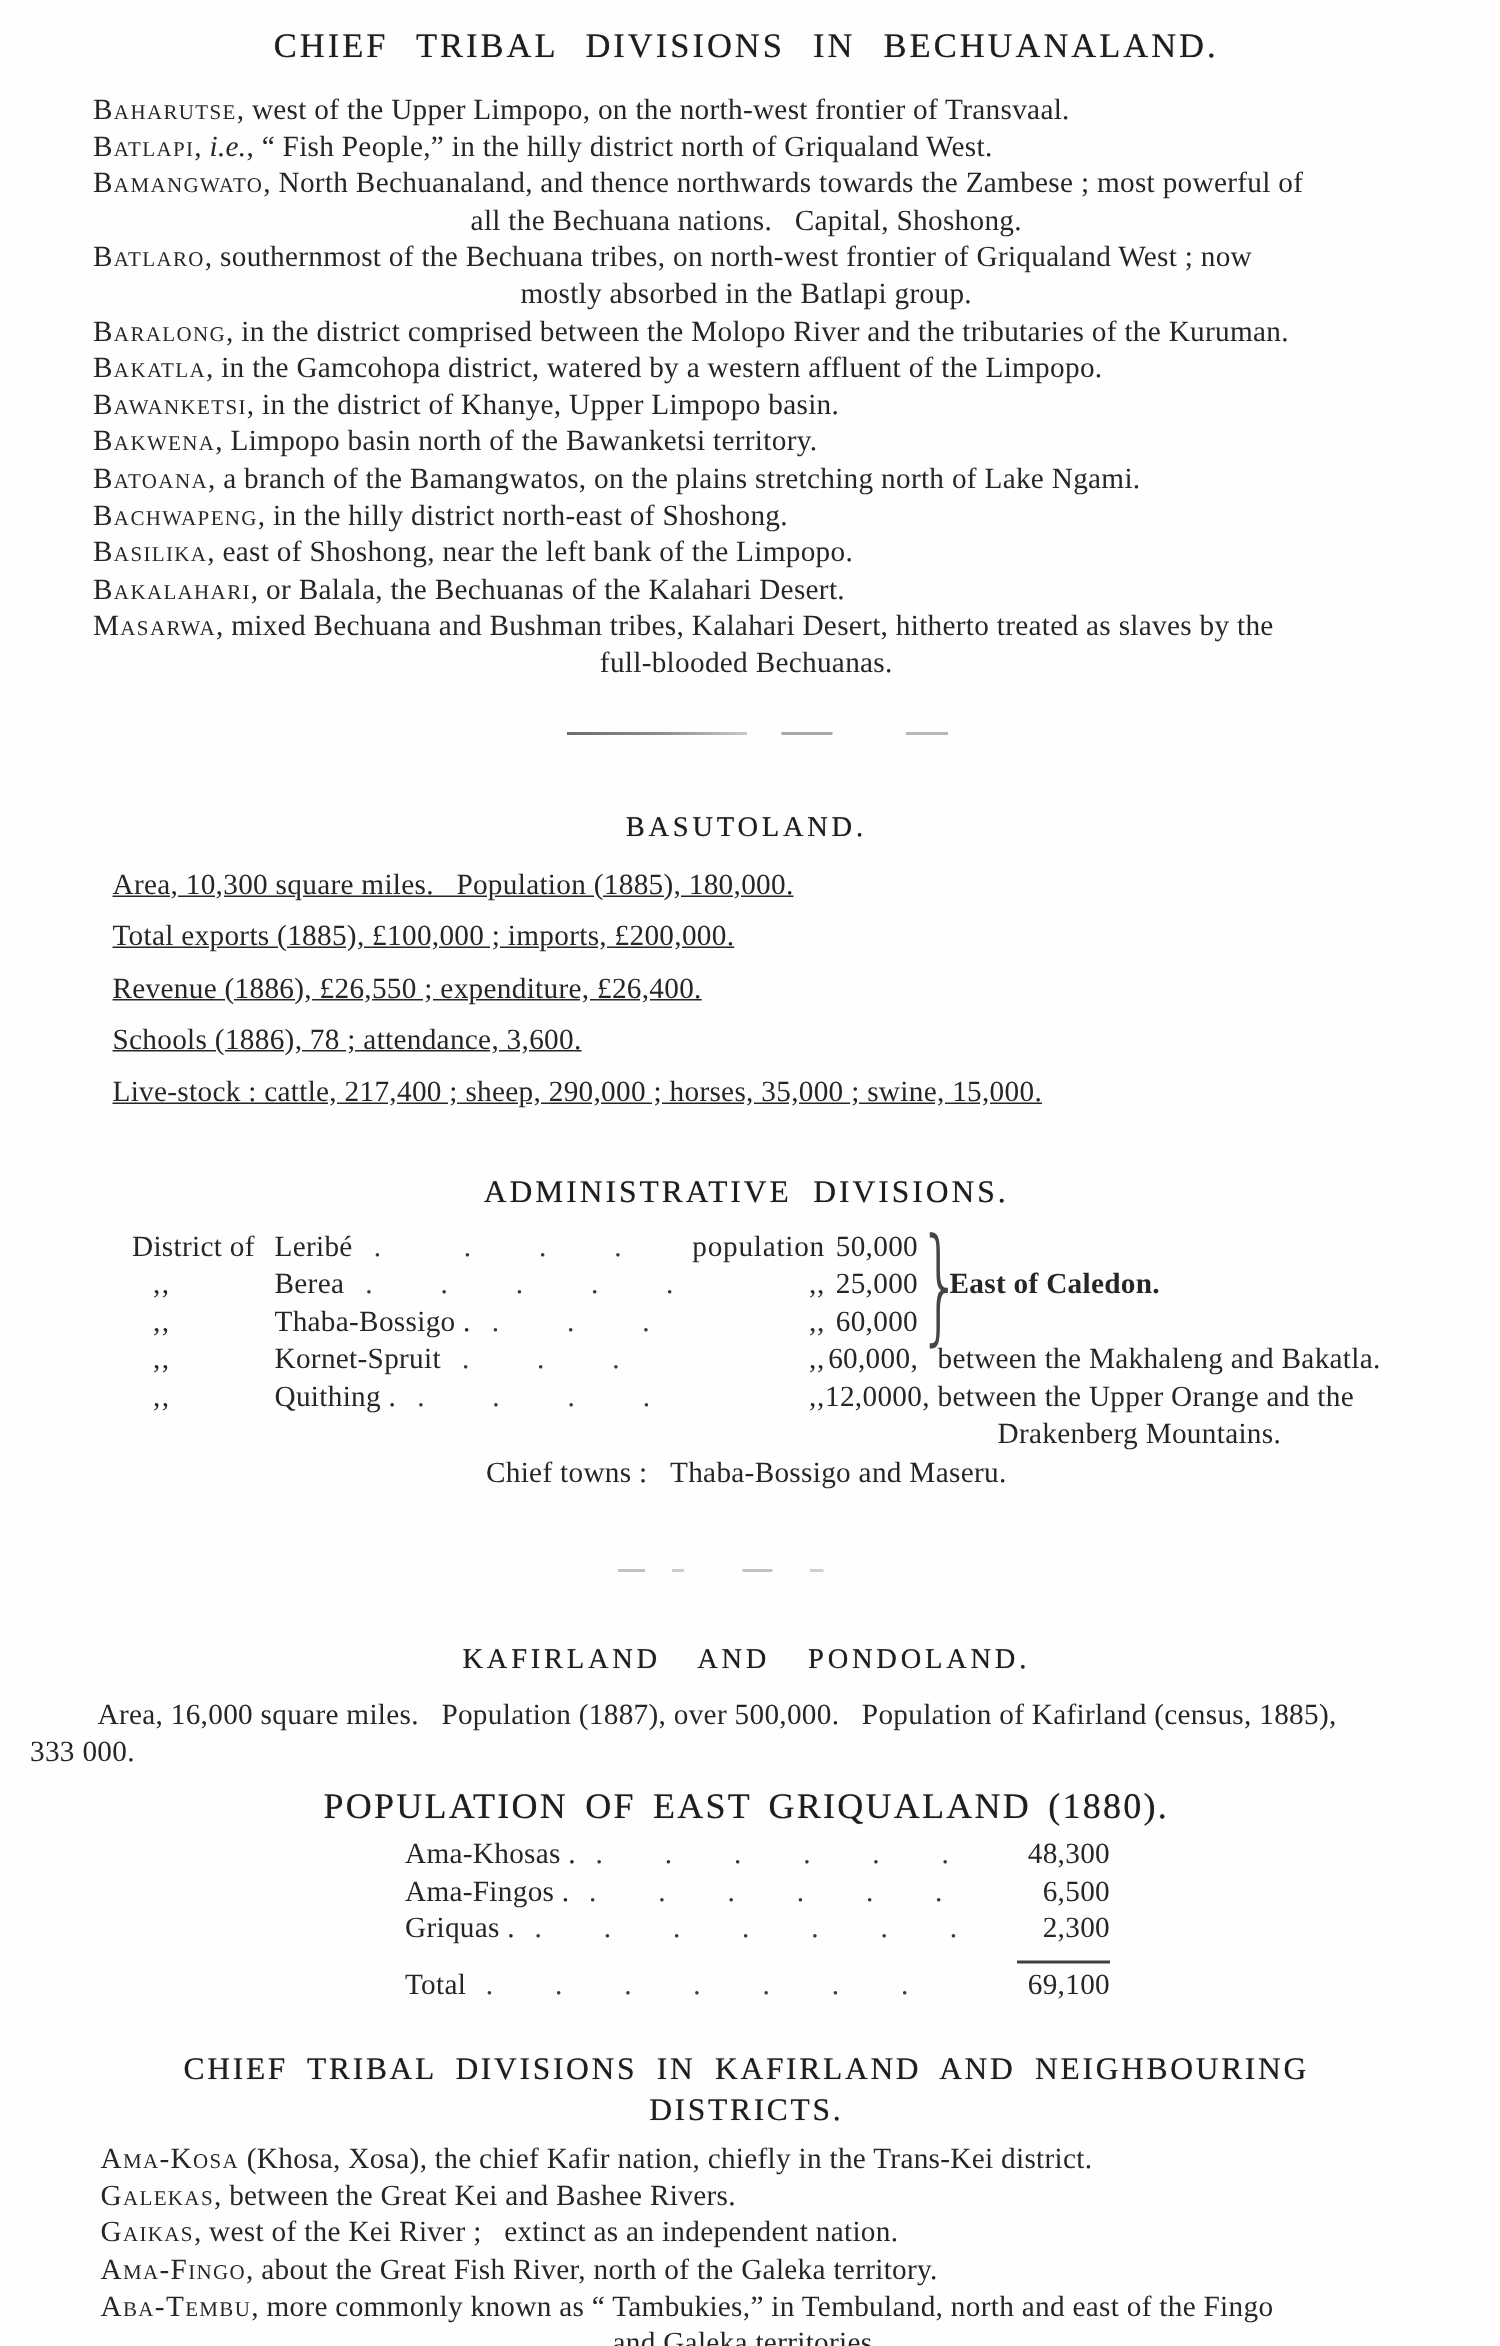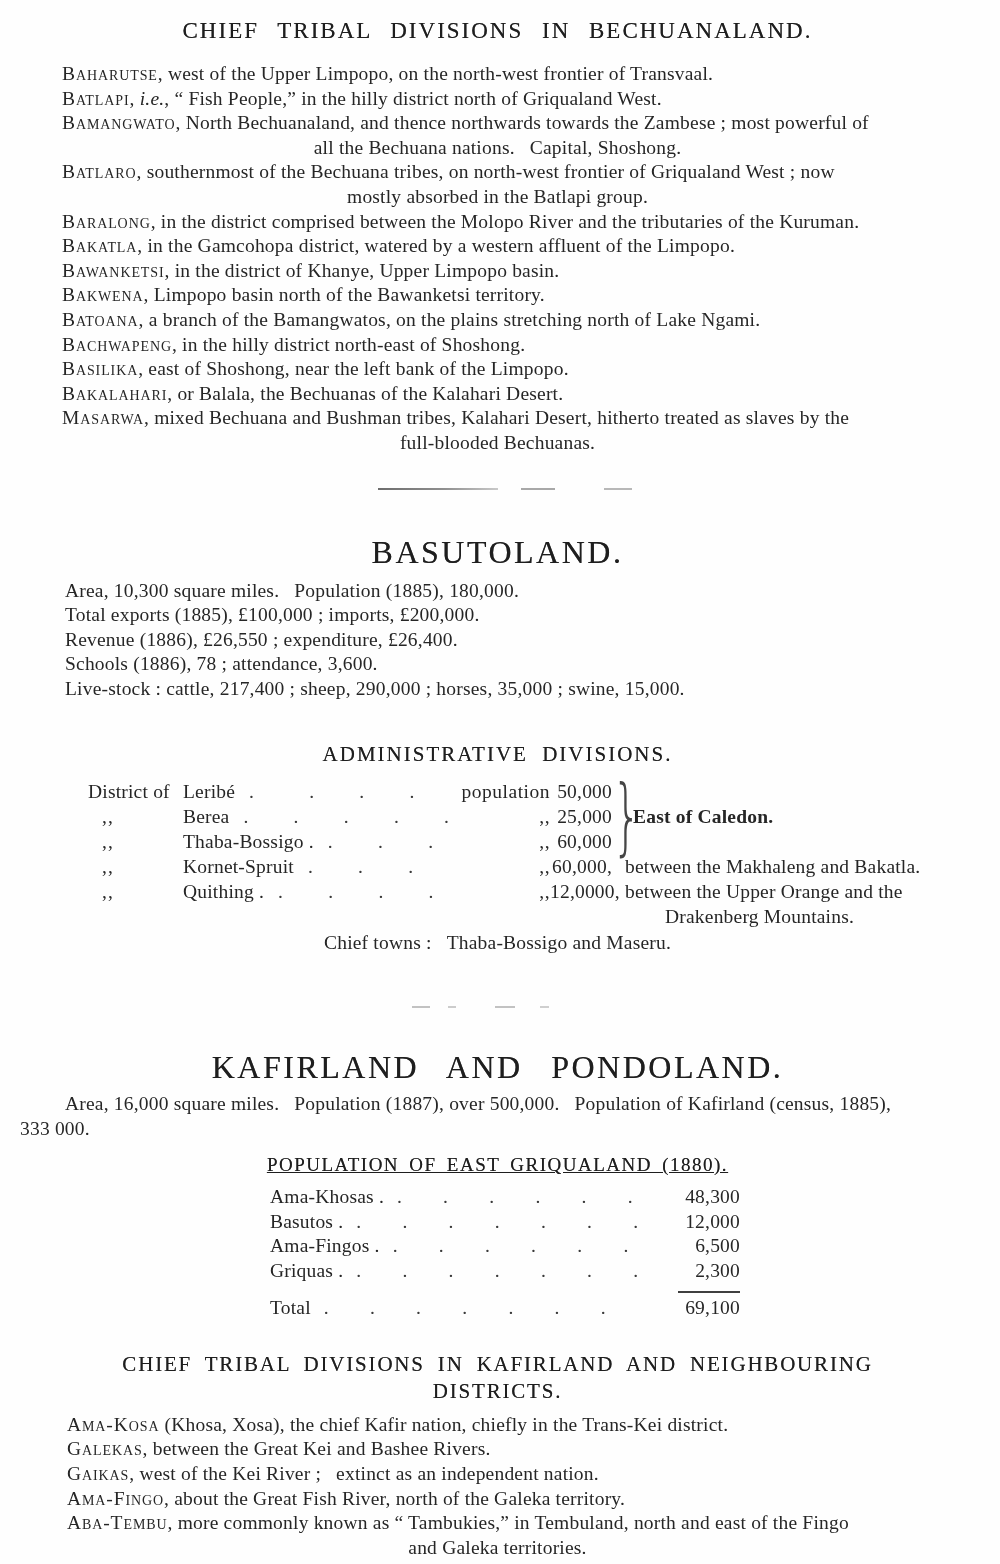--- a/index.html
+++ b/index.html
@@ -8,46 +8,46 @@
     background:#fefefe; color:#262626;
     font-family:"Liberation Serif", serif;
     font-size:19.5px; line-height:24.6px;
     letter-spacing:0.2px;
   }
   .page { position:relative; padding:0 25px 10px 20px; box-sizing:border-box; width:1000px; height:1564px; }
 
   h1, h2, h3, h4 { font-weight:400; text-align:center; color:#1e1e1e;
     text-shadow:0 0 0.5px rgba(20,20,20,0.65); }
   h1 { font-size:23px; line-height:30px; margin:16px 0 0; letter-spacing:2px; word-spacing:11px; }
-  h2 { font-size:32px; line-height:34px; letter-spacing:2.5px; word-spacing:14px; margin:0; }
+  h2 { font-size:19px; line-height:34px; letter-spacing:2.5px; word-spacing:14px; margin:0; }
   h2.basuto { margin-top:44px; }
   h2.kafir  { margin-top:42px; word-spacing:18px; }
   h3 { font-size:21px; line-height:26px; letter-spacing:2px; word-spacing:7px; margin:0; }
   h3.admin { margin-top:40px; }
   h3.chief2 { margin-top:30px; line-height:27px; letter-spacing:1.8px; word-spacing:6px; }
-  h4 { font-size:19px; line-height:24px; letter-spacing:1.5px; word-spacing:4px; margin:12px 0 0;text-decoration:underline; }
+  h4 { font-size:24px; line-height:24px; letter-spacing:1.5px; word-spacing:4px; margin:12px 0 0; }
 
   .tribes { margin-top:16px; }
   p.entry { margin:0; text-indent:42px; }
   p.entry .l2 { display:block; text-indent:0;text-align:center; }
   .sc { font-variant:small-caps; letter-spacing:0.9px; }
 
   .divider { display:flex; align-items:center; height:3px; }
   .d1 { margin:32px 0 0 358px; }
   .d1 .s1 { width:120px; height:2.5px; background:linear-gradient(to right,#6d6d6d,#8f8f8f 55%,#c9c9c9); }
   .d1 .s2 { width:34px; margin-left:23px; height:2px; background:#a8a8a8; }
   .d1 .s3 { width:28px; margin-left:49px; height:2px; background:#b8b8b8; }
   .d2 { margin:50px 0 0 392px; height:2px; }
   .d2 .s1 { width:18px; height:1.5px; background:#c2c2c2; }
   .d2 .s2 { width:8px;  margin-left:18px; height:1.5px; background:#cccccc; }
   .d2 .s3 { width:20px; margin-left:39px; height:1.5px; background:#c2c2c2; }
   .d2 .s4 { width:9px;  margin-left:25px; height:1.5px; background:#cfcfcf; }
 
   .stats { margin:10px 0 0 45px; }
-  .stats p { margin:0; }
+  .stats p { margin:10px;text-decoration:underline; }
 
   .admintable { position:relative; margin:12px 0 0 68px; }
   .arow { display:flex; line-height:25px; }
   .ac1 { width:95px; }
   .arow.ditto .ac1 { padding-left:14px; box-sizing:border-box; letter-spacing:1px; }
   .anamedots { width:275px; white-space:nowrap; overflow:hidden; }
   .adots { margin-left:14px; word-spacing:40px; color:#3a3a3a; }
   .ac4 { width:92px; text-align:right; letter-spacing:0.5px; }
   .aval { width:62px; text-align:right; }
   .anote { padding-left:13px; }
@@ -162,24 +162,20 @@
   <p class="intro"><span>Area, 16,000 square miles.  Population (1887), over 500,000.  Population of Kafirland (census, 1885),</span><span class="l2">333 000.</span></p>
 
   <h4>POPULATION OF EAST GRIQUALAND (1880).</h4>
 
   <div class="gtable">
     <div class="grow">
         <span class="gnamedots"><span>Ama-Khosas .</span><span class="gdots">. . . . . . .</span></span>
         <span class="gval">48,300</span>
       </div>
     <div class="grow">
-        <span class="gnamedots"><span>Basutos .</span><span class="gdots">. . . . . . .</span></span>
-        <span class="gval">12,000</span>
-      </div>
-    <div class="grow">
         <span class="gnamedots"><span>Ama-Fingos .</span><span class="gdots">. . . . . . .</span></span>
         <span class="gval">6,500</span>
       </div>
     <div class="grow">
         <span class="gnamedots"><span>Griquas .</span><span class="gdots">. . . . . . .</span></span>
         <span class="gval">2,300</span>
       </div>
     <div class="gsumline"></div>
     <div class="grow">
         <span class="gnamedots"><span>Total</span><span class="gdots">. . . . . . .</span></span>

